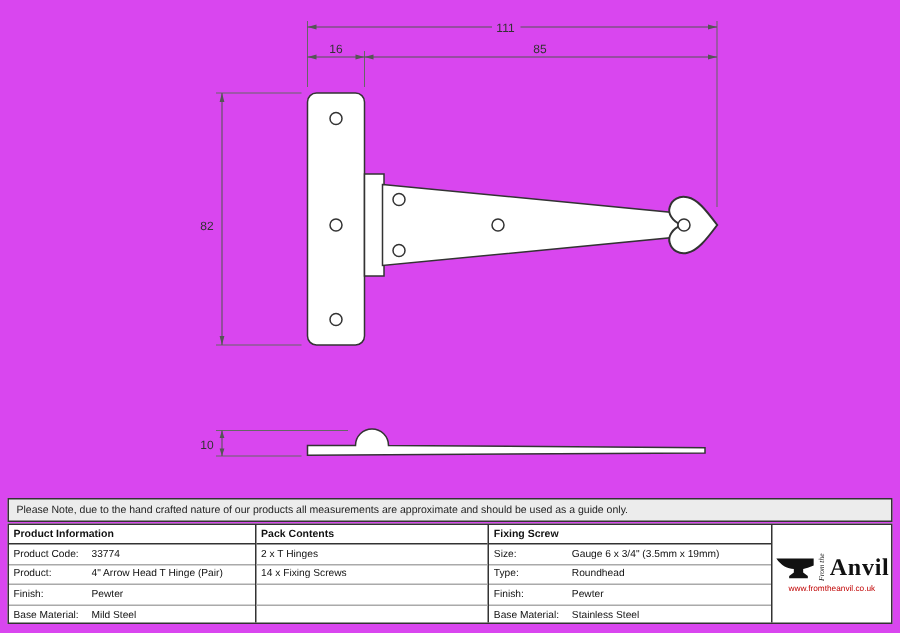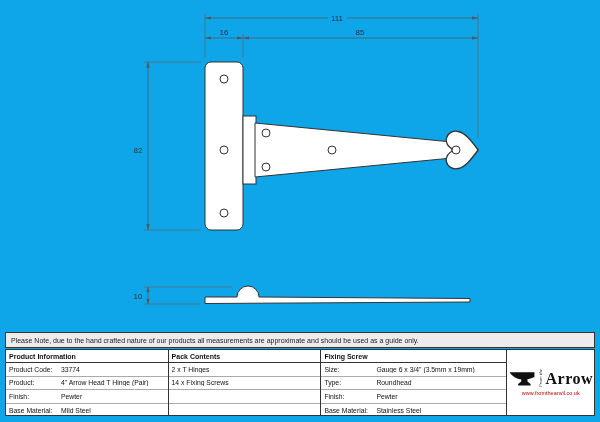--- a/index.html
+++ b/index.html
@@ -1,18 +1,18 @@
 <!DOCTYPE html>
 <html><head>
 <meta charset="utf-8">
 <style>
   * { margin:0; padding:0; box-sizing:border-box; }
   html,body { width:600px; height:422px; background:#fff; overflow:hidden;
     font-family:"Liberation Sans", sans-serif; color:#111; }
-  .sheet { position:relative; width:600px; height:422px; background:#0ea5e9; }
+  .sheet { position:relative; width:600px; height:422px; background:#d946ef; }
   .drawing { display:block; }
   .note-bar { margin:0 5px; height:16px; border:1px solid #333; background:#ececec;
     font-size:7px; display:flex; align-items:center; padding:0 5px; color:#222; }
   .spec { margin:1px 5px 0 5px; border:1px solid #333; display:flex; height:67px; background:#fff; }
   .col { display:flex; flex-direction:column; border-right:1px solid #333; }
   .col:last-child { border-right:none; }
   .c1 { width:166px; } .c2 { width:156px; } .c3 { width:190px; } .c4 { flex:1; }
   .th { height:13px; border-bottom:1px solid #333; font-size:7px; font-weight:bold;
     display:flex; align-items:center; padding:0 3px; flex-shrink:0; }
   .trow { height:13.5px; border-bottom:1px solid #aaa; font-size:6.8px;
@@ -155,19 +155,19 @@
         <span class="val">Stainless Steel</span>
       </div>
     </div>
 
     <div class="col c4 logo-cell">
       <div class="brand-row">
         <svg width="28" height="19" viewBox="0 0 36 24">
           <path fill="#111" d="M2,4 L34,4 L34,10 L29,12 L25,13 L25,16 L29,19 L29,21 L13,21 L13,19 L17,16 L17,13 C12,13 6,10 2,4 Z"></path>
         </svg>
         <span class="tagline">From the</span>
-        <span class="brand-name">Arrow</span>
+        <span class="brand-name">Anvil</span>
       </div>
       <div class="brand-url">www.fromtheanvil.co.uk</div>
     </div>
 
   </div>
 </div>
 
 </body></html>

